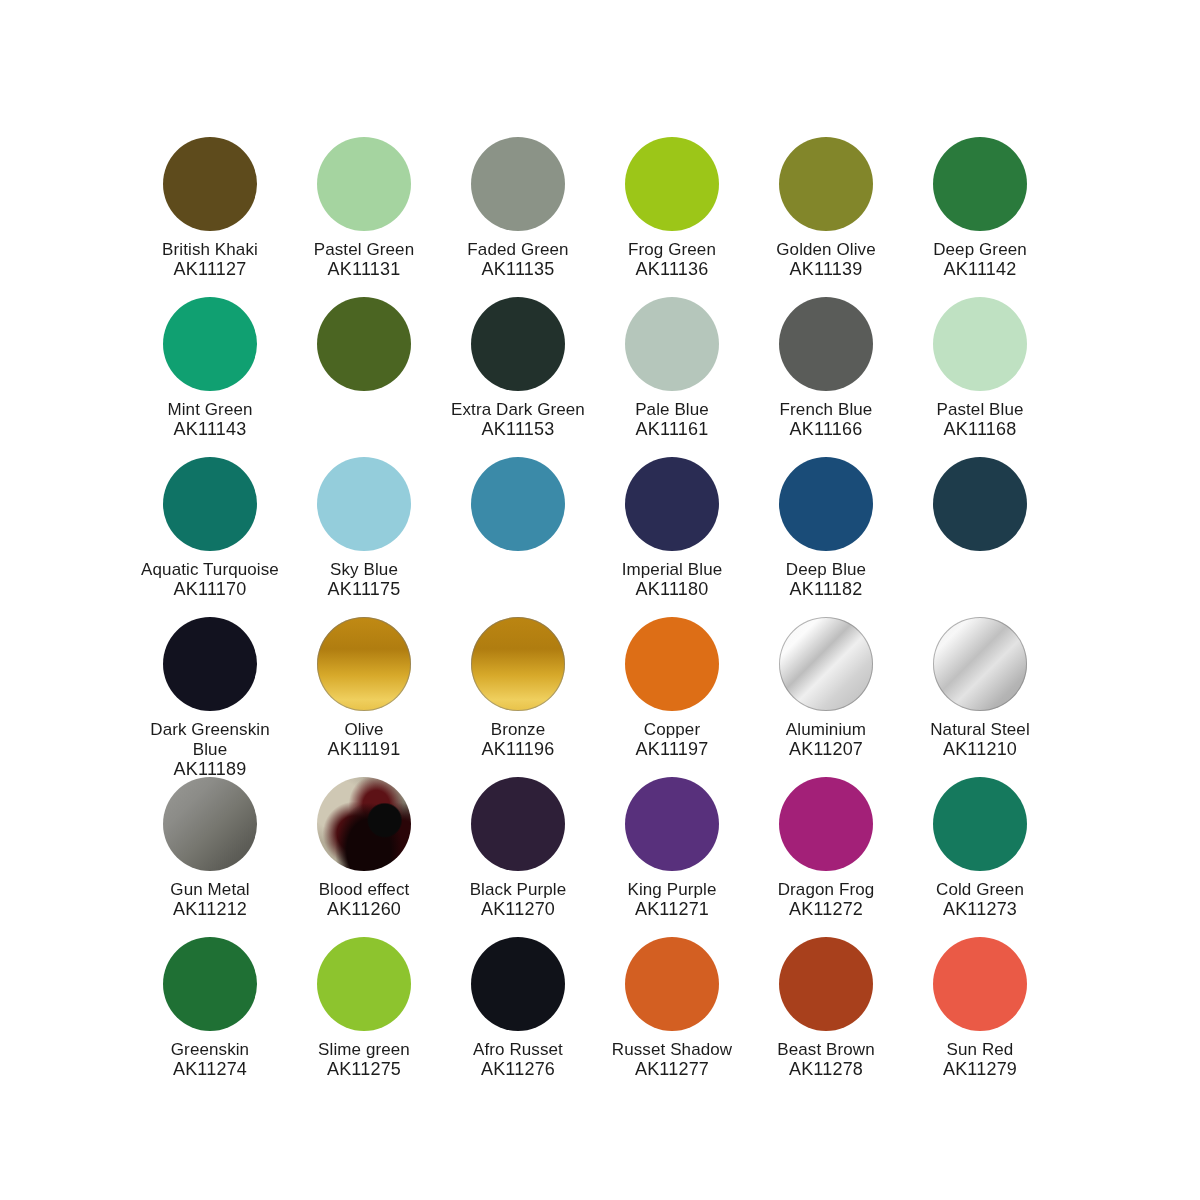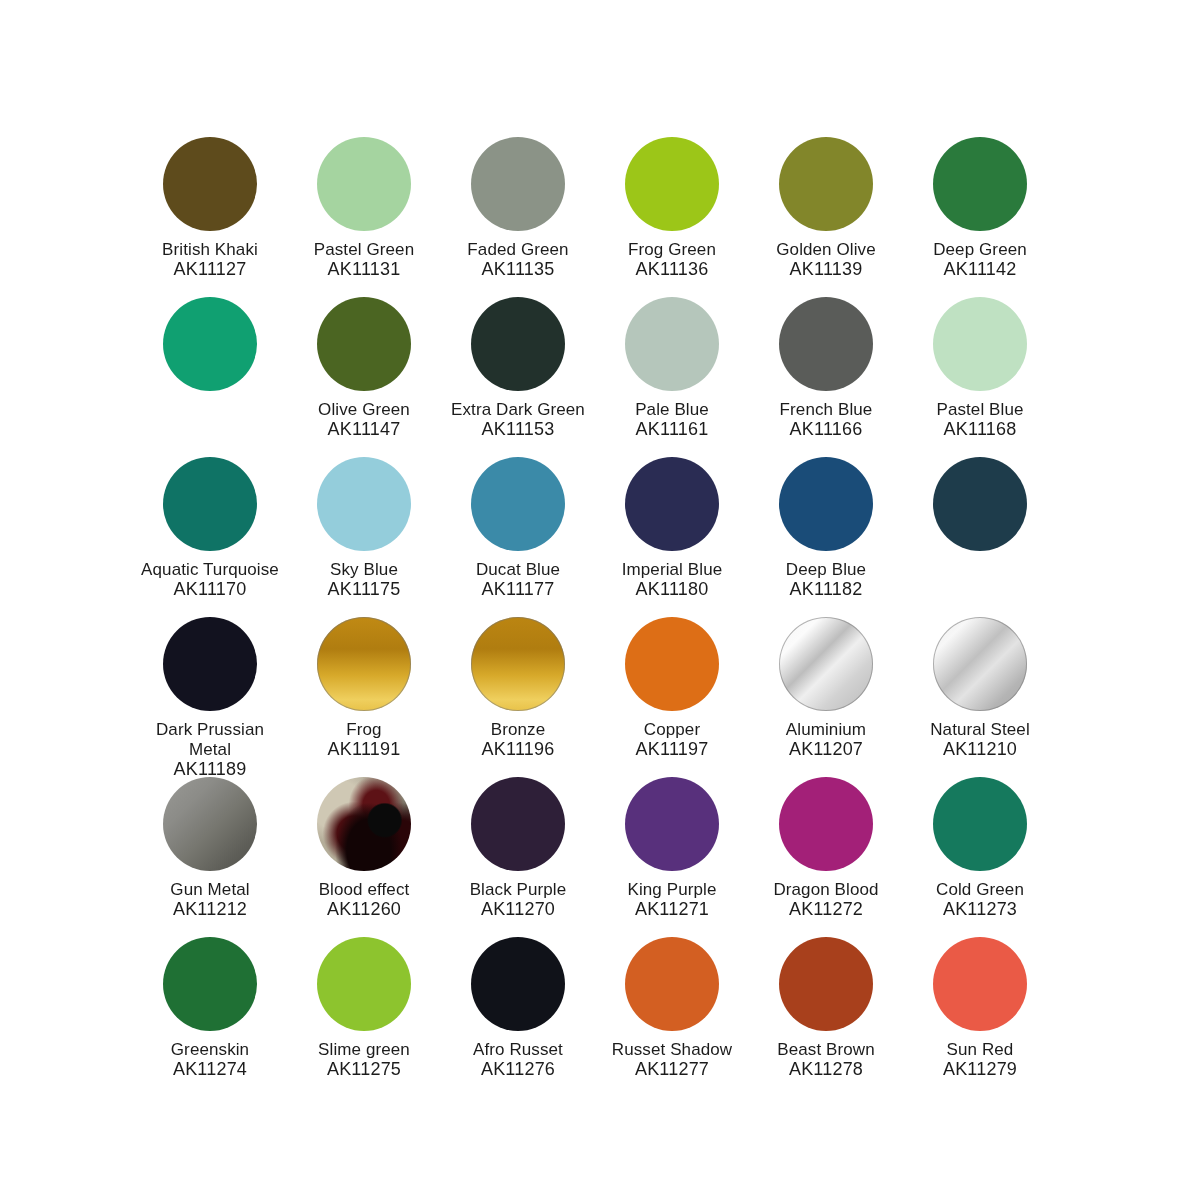--- a/index.html
+++ b/index.html
@@ -138,27 +138,27 @@
       </div>
       <div class="swatch-cell">
         <div class="swatch-disc" style="background: rgb(42, 122, 60);"></div>
         <div class="swatch-text">
           <div class="swatch-name">Deep Green</div>
           <div class="swatch-code">AK11142</div>
         </div>
       </div>
       <div class="swatch-cell">
         <div class="swatch-disc" style="background: rgb(16, 160, 113);"></div>
+        <div class="swatch-text">
+          <div class="swatch-name">Mint Green</div>
+          <div class="swatch-code">AK11143</div>
+        </div>
       </div>
       <div class="swatch-cell">
         <div class="swatch-disc" style="background: rgb(75, 101, 34);"></div>
-        <div class="swatch-text">
-          <div class="swatch-name">Olive Green</div>
-          <div class="swatch-code">AK11147</div>
-        </div>
       </div>
       <div class="swatch-cell">
         <div class="swatch-disc" style="background: rgb(34, 49, 44);"></div>
         <div class="swatch-text">
           <div class="swatch-name">Extra Dark Green</div>
           <div class="swatch-code">AK11153</div>
         </div>
       </div>
       <div class="swatch-cell">
         <div class="swatch-disc" style="background: rgb(181, 198, 187);"></div>
@@ -190,24 +190,20 @@
       </div>
       <div class="swatch-cell">
         <div class="swatch-disc" style="background: rgb(148, 205, 219);"></div>
         <div class="swatch-text">
           <div class="swatch-name">Sky Blue</div>
           <div class="swatch-code">AK11175</div>
         </div>
       </div>
       <div class="swatch-cell">
         <div class="swatch-disc" style="background: rgb(59, 138, 168);"></div>
-        <div class="swatch-text">
-          <div class="swatch-name">Ducat Blue</div>
-          <div class="swatch-code">AK11177</div>
-        </div>
       </div>
       <div class="swatch-cell">
         <div class="swatch-disc" style="background: rgb(42, 44, 83);"></div>
         <div class="swatch-text">
           <div class="swatch-name">Imperial Blue</div>
           <div class="swatch-code">AK11180</div>
         </div>
       </div>
       <div class="swatch-cell">
         <div class="swatch-disc" style="background: rgb(26, 76, 120);"></div>
@@ -215,28 +211,28 @@
           <div class="swatch-name">Deep Blue</div>
           <div class="swatch-code">AK11182</div>
         </div>
       </div>
       <div class="swatch-cell">
         <div class="swatch-disc" style="background: rgb(30, 60, 75);"></div>
       </div>
       <div class="swatch-cell">
         <div class="swatch-disc" style="background: rgb(18, 18, 31);"></div>
         <div class="swatch-text">
-          <div class="swatch-name">Dark Prussian Metal</div>
+          <div class="swatch-name">Dark Greenskin Blue</div>
           <div class="swatch-code">AK11189</div>
         </div>
       </div>
       <div class="swatch-cell">
         <div class="swatch-disc bordered" style="background: linear-gradient(rgb(192, 138, 20) 0%, rgb(176, 125, 16) 34%, rgb(215, 169, 42) 62%, rgb(239, 207, 94) 88%, rgb(232, 194, 73) 100%);"></div>
         <div class="swatch-text">
-          <div class="swatch-name">Frog</div>
+          <div class="swatch-name">Olive</div>
           <div class="swatch-code">AK11191</div>
         </div>
       </div>
       <div class="swatch-cell">
         <div class="swatch-disc bordered" style="background: linear-gradient(rgb(187, 133, 18) 0%, rgb(176, 125, 16) 34%, rgb(215, 169, 42) 62%, rgb(239, 207, 94) 88%, rgb(232, 194, 73) 100%);"></div>
         <div class="swatch-text">
           <div class="swatch-name">Bronze</div>
           <div class="swatch-code">AK11196</div>
         </div>
       </div>
@@ -285,21 +281,21 @@
       <div class="swatch-cell">
         <div class="swatch-disc" style="background: rgb(88, 48, 124);"></div>
         <div class="swatch-text">
           <div class="swatch-name">King Purple</div>
           <div class="swatch-code">AK11271</div>
         </div>
       </div>
       <div class="swatch-cell">
         <div class="swatch-disc" style="background: rgb(163, 32, 120);"></div>
         <div class="swatch-text">
-          <div class="swatch-name">Dragon Blood</div>
+          <div class="swatch-name">Dragon Frog</div>
           <div class="swatch-code">AK11272</div>
         </div>
       </div>
       <div class="swatch-cell">
         <div class="swatch-disc" style="background: rgb(21, 121, 93);"></div>
         <div class="swatch-text">
           <div class="swatch-name">Cold Green</div>
           <div class="swatch-code">AK11273</div>
         </div>
       </div>

